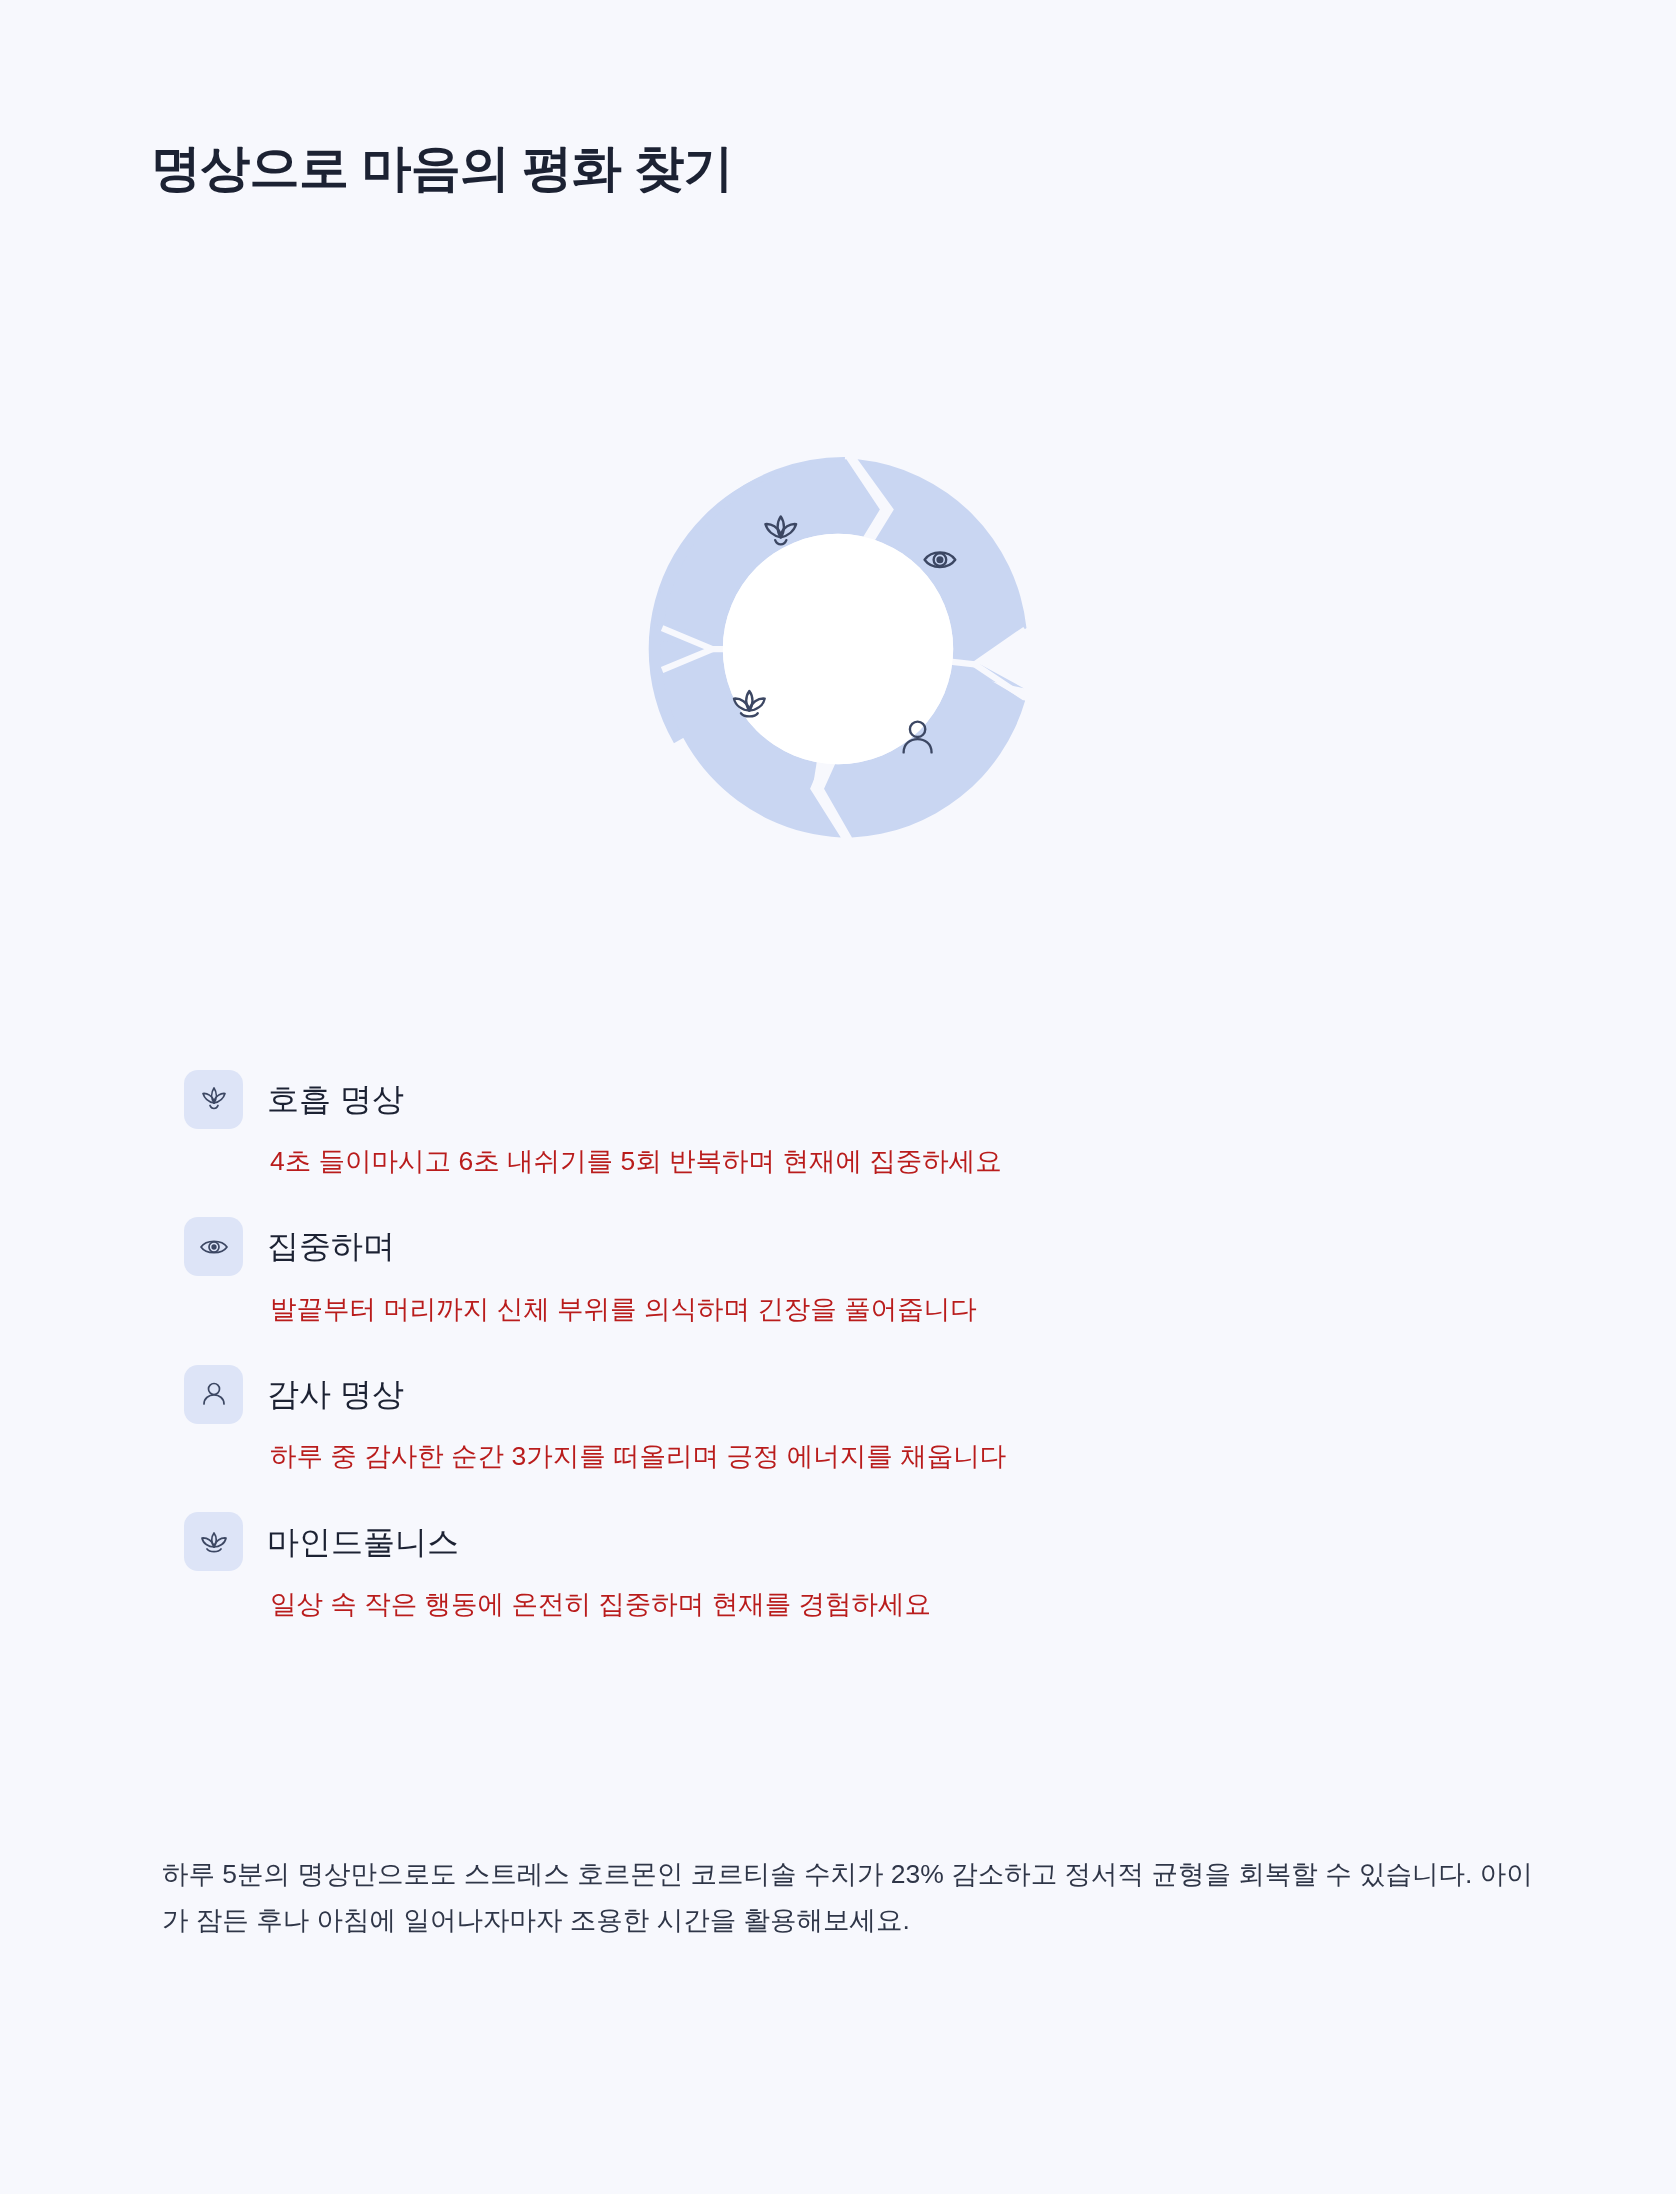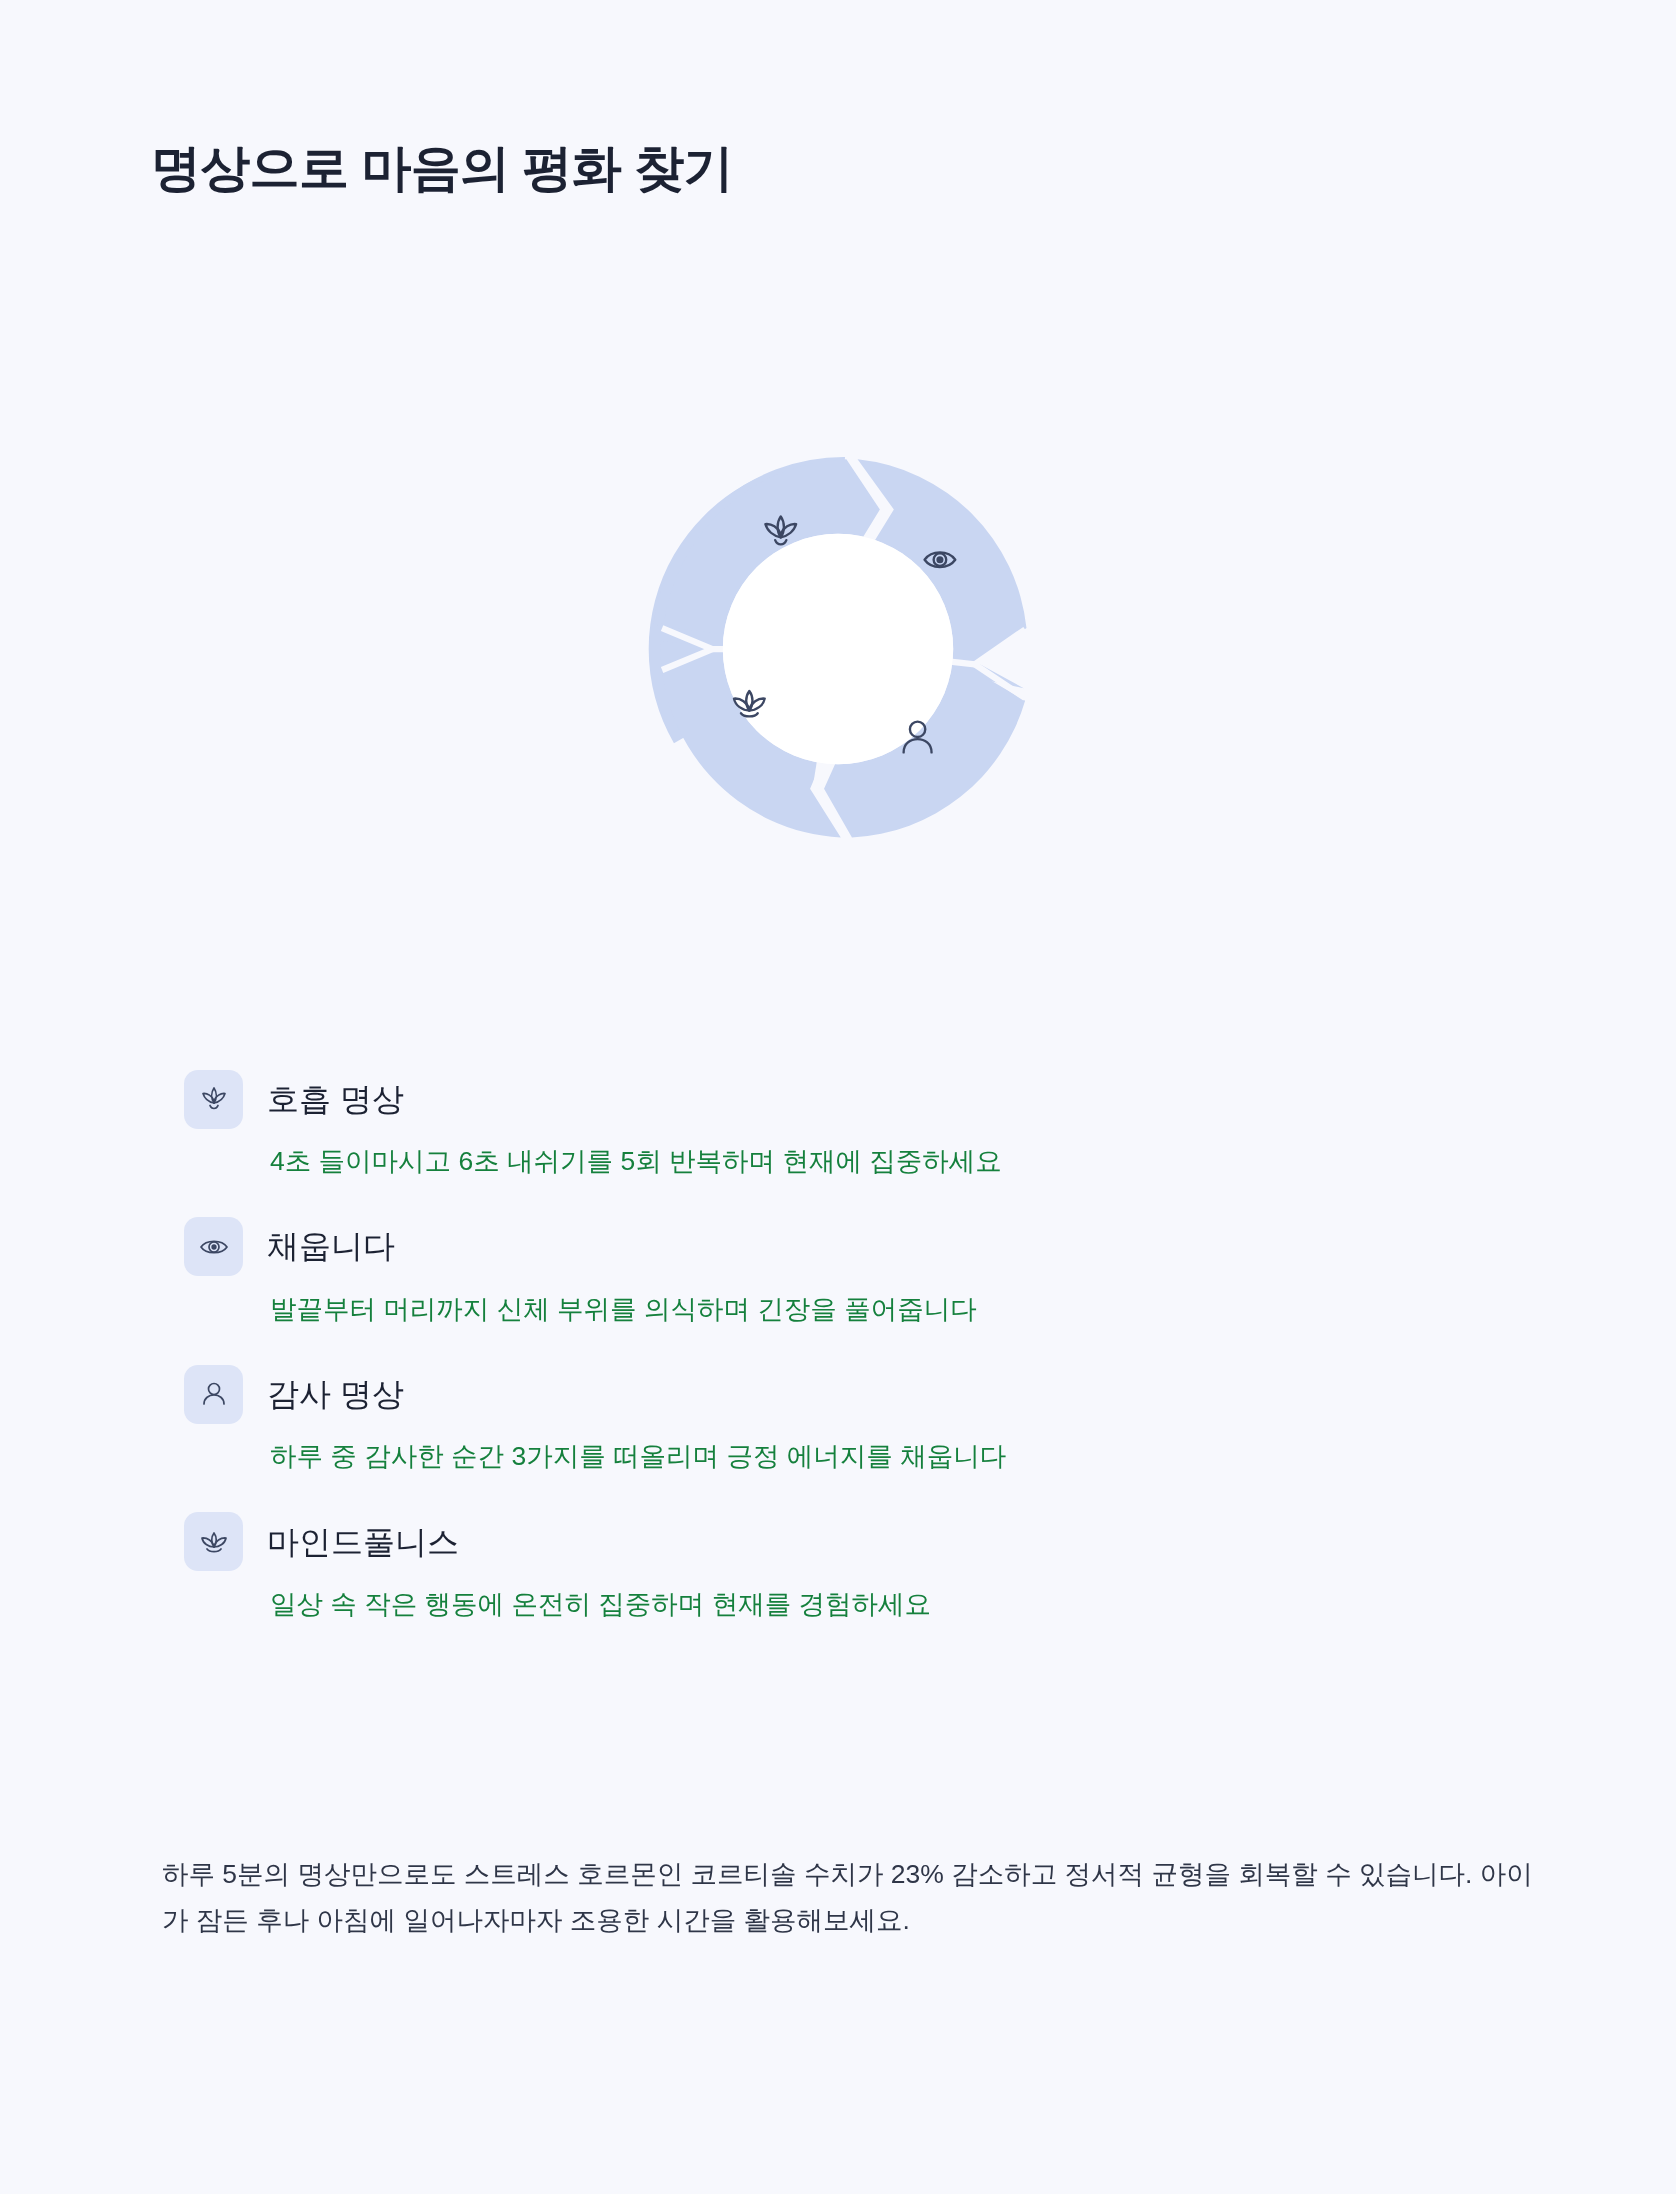--- a/index.html
+++ b/index.html
@@ -81,21 +81,21 @@
     font-weight: 500;
     color: #1c2233;
     line-height: 1.2;
   }
 
   .item-desc {
     margin-top: 11.2px;
     margin-left: 119px;
     font-size: 26.5px;
     font-weight: 400;
-    color: #15803d;
+    color: #b91c1c;
     line-height: 1.45;
   }
 
   .footnote {
     position: absolute;
     left: 162px;
     top: 1851px;
     width: 1377px;
     font-size: 26.5px;
     line-height: 1.75;
@@ -227,21 +227,21 @@
 
     <div class="item">
       <div class="item-head">
         <span class="badge">
           <svg width="32" height="32" viewBox="0 0 64 64" fill="none" stroke="#3c4763" stroke-width="3.4" stroke-linecap="round" stroke-linejoin="round">
             <path d="M6 32 C16 17 48 17 58 32 C48 47 16 47 6 32 Z"></path>
             <circle cx="32" cy="32" r="10"></circle>
             <circle cx="32" cy="32" r="3.6" fill="#3c4763"></circle>
           </svg>
         </span>
-        <span class="item-title">채웁니다</span>
+        <span class="item-title">집중하며</span>
       </div>
       <div class="item-desc">발끝부터 머리까지 신체 부위를 의식하며 긴장을 풀어줍니다</div>
     </div>
 
     <div class="item">
       <div class="item-head">
         <span class="badge">
           <svg width="32" height="32" viewBox="0 0 64 64" fill="none" stroke="#3c4763" stroke-width="3.4" stroke-linecap="round" stroke-linejoin="round">
             <circle cx="32" cy="22" r="11"></circle>
             <path d="M12 52 C12 40 22 34 32 34 C42 34 52 40 52 52"></path>

